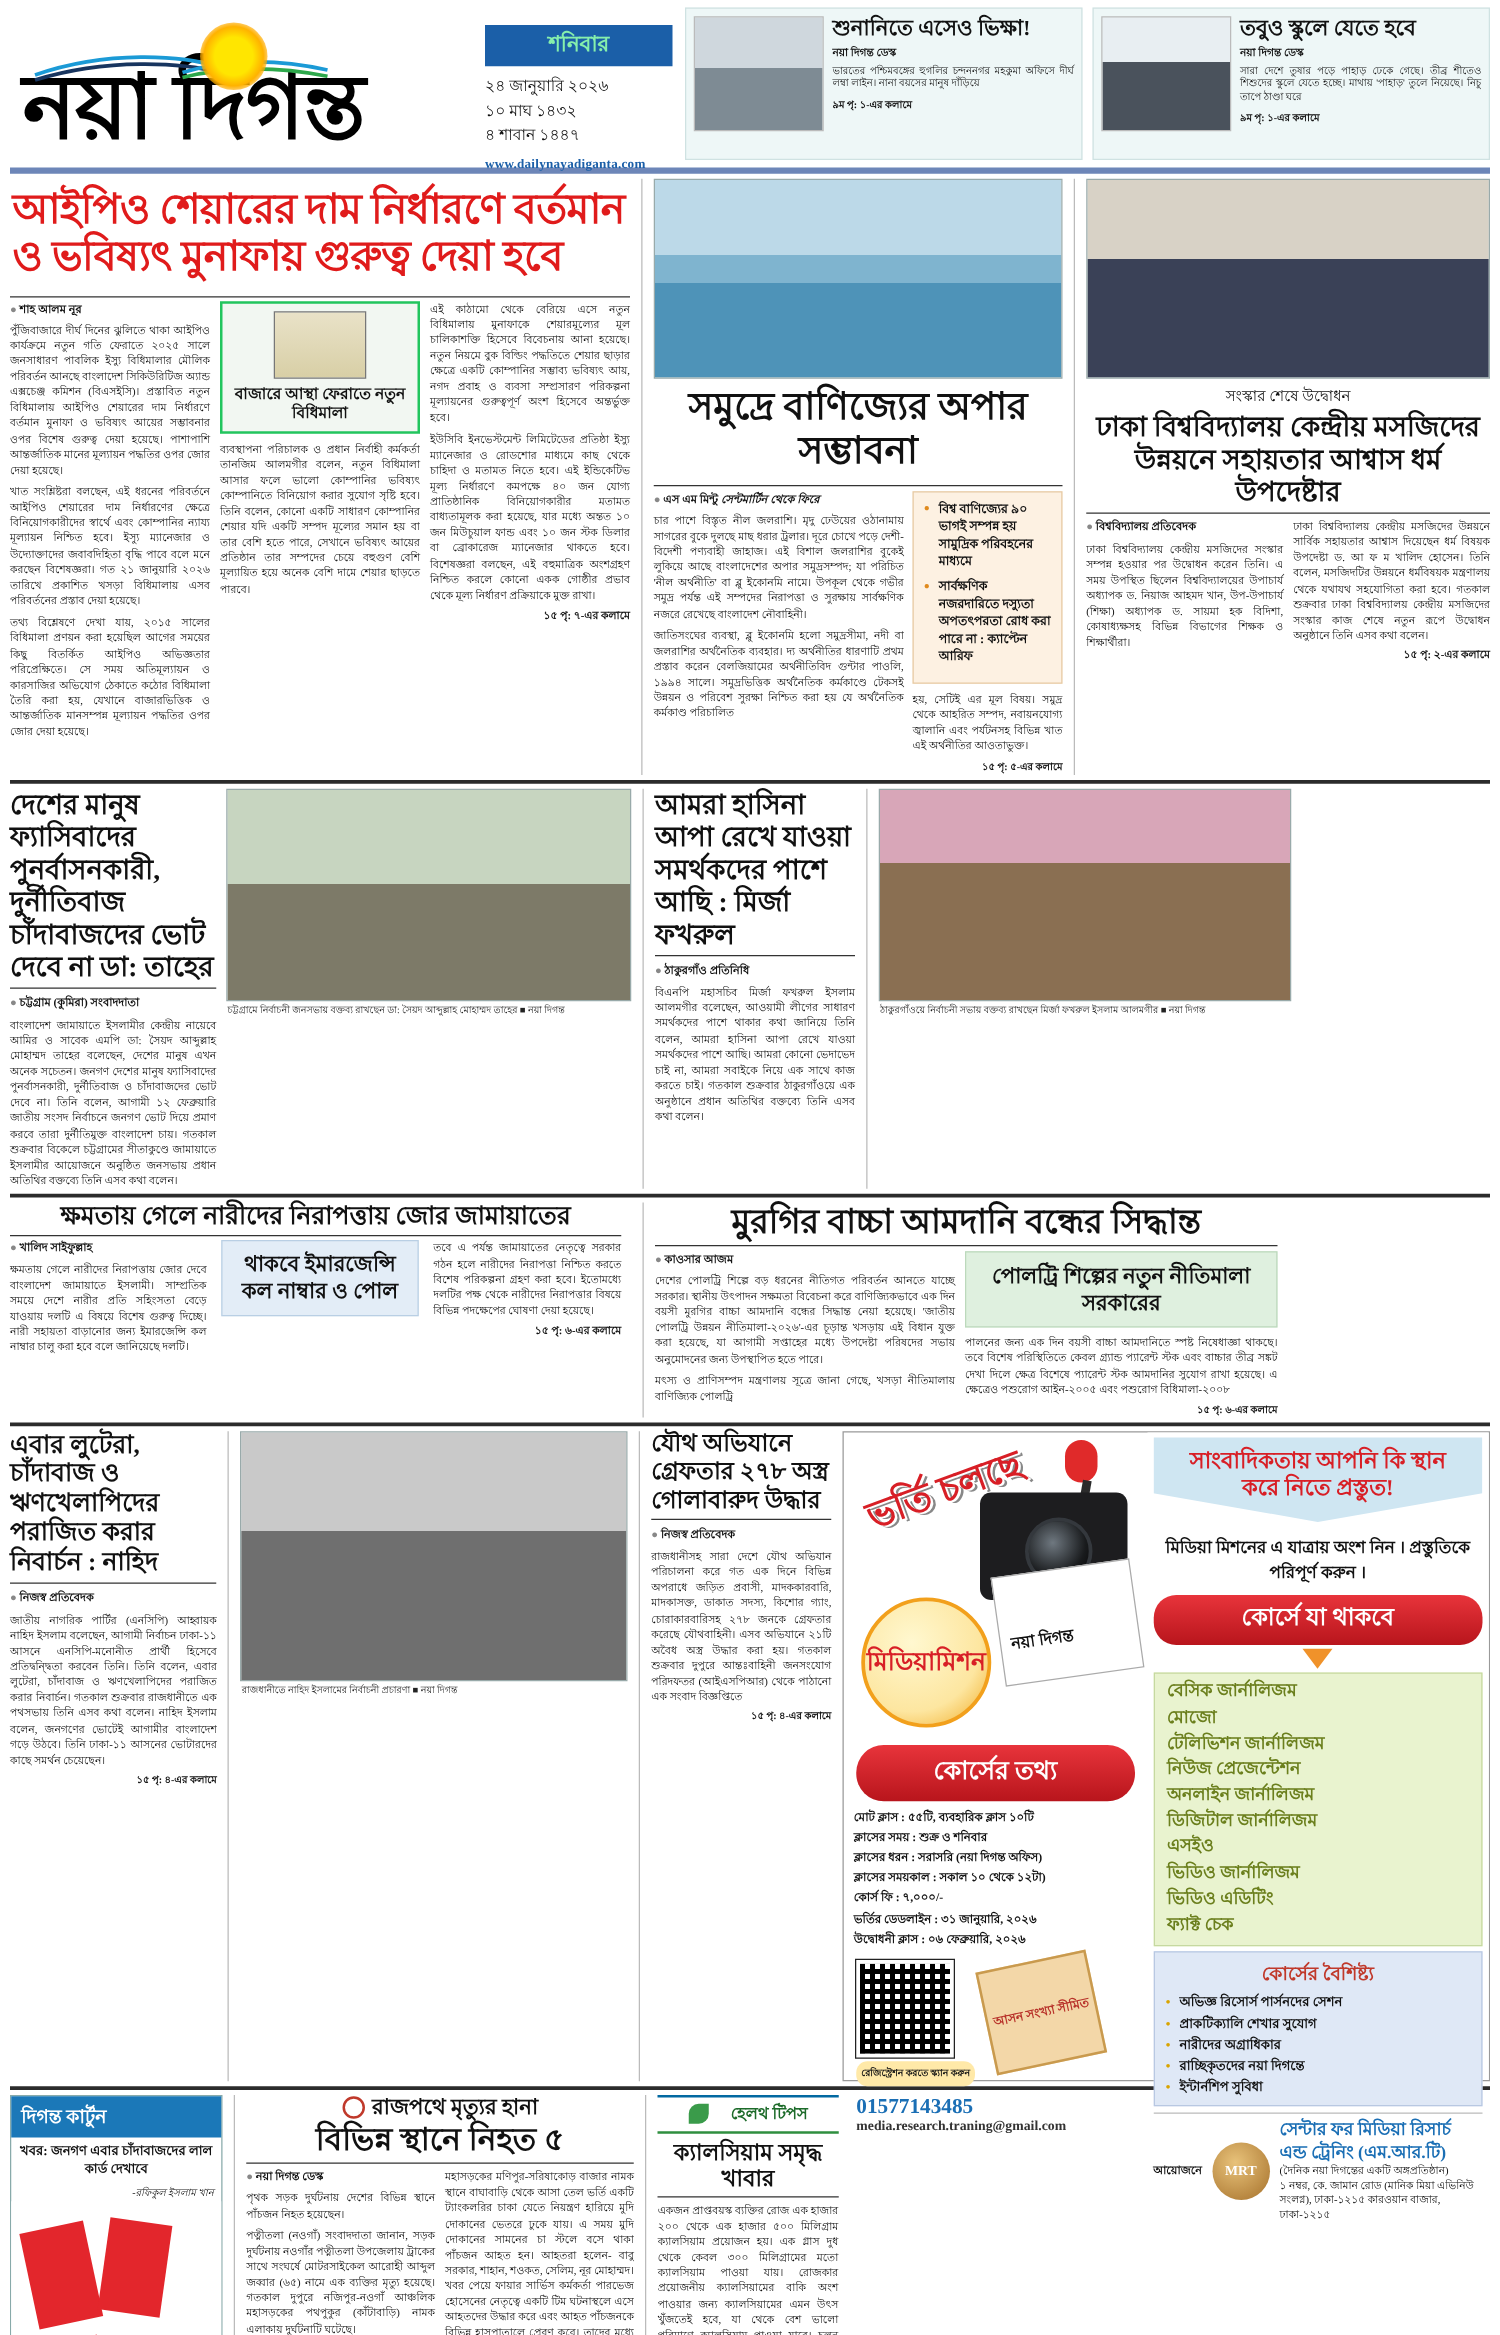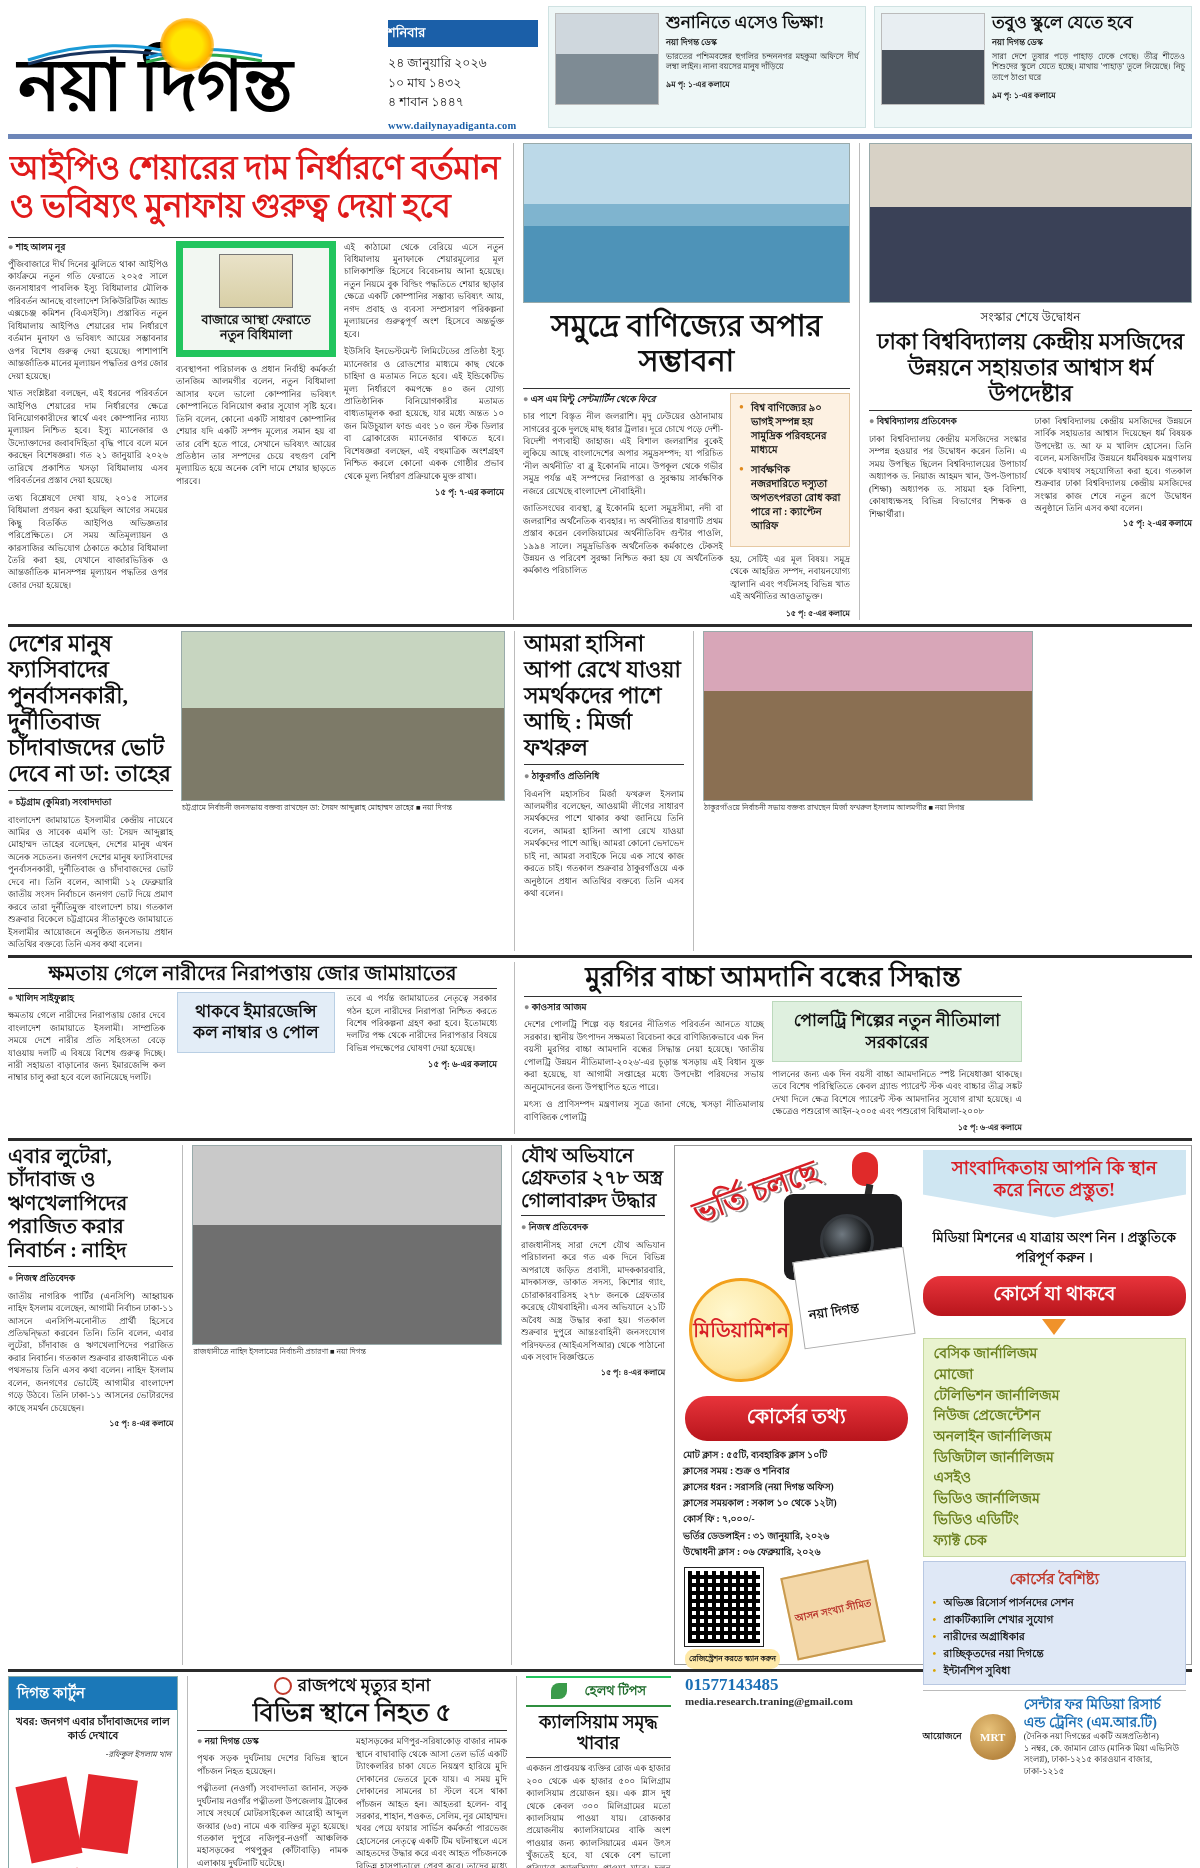--- a/index.html
+++ b/index.html
@@ -26,22 +26,22 @@
     position: absolute; left: 152px; top: 12px;
     width: 54px; height: 54px; border-radius: 50%;
     background: radial-gradient(circle, #ffe600 40%, #ffb200 62%, rgba(255,140,0,0.25) 80%, rgba(255,255,255,0) 100%);
   }
   .logo-swoosh { position: absolute; left: 18px; top: 36px; width: 240px; height: 26px; }
   .datecol {
     width: 150px; padding-top: 14px; text-align: left;
     font-size: 12.5px; line-height: 1.55;
   }
   .day-badge {
-    background: #1b5fa8; color: #ffffff; text-align: left;
-    font-size: 13px; font-weight: bold; padding: 3px 0 4px; margin-bottom: 7px;
+    background: #1b5fa8; color: #86efac; text-align: center;
+    font-size: 17px; font-weight: bold; padding: 3px 0 4px; margin-bottom: 7px;
   }
   .web { font-size: 10.5px; color: #1b5fa8; font-weight: bold; margin-top: 6px; letter-spacing: .2px; }
 
   .top-briefs { flex: 1; display: flex; gap: 8px; padding-left: 10px; }
   .brief {
     flex: 1; display: flex; gap: 7px; background: #eef7f7;
     border: 1px solid #cfe2e2; padding: 6px;
   }
   .brief .ph { width: 104px; flex: none; border: 1px solid #bbb; }
   .brief .btxt { flex: 1; min-width: 0; }
@@ -61,21 +61,21 @@
   
   .lead-head {
     color: #e01b1b; font-weight: bold; font-size: 33px; line-height: 1.16;
     letter-spacing: -.5px; padding: 6px 2px 8px;
   }
   .lead-cols { display: flex; gap: 8px; }
   .tcol { font-size: 8.6px; line-height: 1.45; text-align: justify; hyphens: auto; }
   .byline { font-size: 9px; font-weight: bold; margin-bottom: 4px; }
   .byline .dot { color: #888; }
 
-  .seal-box { border: 7px solid #22c55e; background: #f2f7f2; padding: 6px; margin-bottom: 6px; text-align: center; }
+  .seal-box { border: 2px solid #22c55e; background: #f2f7f2; padding: 6px; margin-bottom: 6px; text-align: center; }
   .seal { width: 74px; height: 54px; margin: 0 auto 5px; border: 1px solid #777; background: linear-gradient(#e9e2c8, #d8cfa6); }
   .seal-cap { font-size: 12.5px; font-weight: bold; line-height: 1.25; }
 
   
   .photo { background: #cdd6dc; border: 1px solid #9aa; display: block; }
   .ph-ship  { background: linear-gradient(#bcd9e8 0 38%, #7fb4cf 38% 52%, #4e93b8 52% 100%); }
   .ph-man   { background: linear-gradient(#d8d2c6 0 40%, #3a4157 40% 100%); }
   .ph-stage { background: linear-gradient(#d8a6b8 0 35%, #8a6f52 35% 100%); }
   .ph-rally { background: linear-gradient(#c9c9c9 0 40%, #6f6f6f 40% 100%); }
   .ph-mic   { background: linear-gradient(#c7d5c0 0 45%, #7d7a68 45% 100%); }
@@ -104,21 +104,21 @@
   
   .cartoon-hd { background: #1b78b8; color: #fff; font-size: 15px; font-weight: bold; padding: 4px 8px; }
   .cartoon-box { border: 1px solid #8aa; }
   .cartoon-txt { font-size: 10.5px; text-align: center; font-weight: bold; line-height: 1.35; padding: 5px 4px; }
   .cartoon-sig { font-size: 8px; text-align: right; padding-right: 6px; font-style: italic; }
   .cartoon-art { height: 232px; position: relative; overflow: hidden; background: #fff; }
 
   
   .hdr-pill {
     display: flex; align-items: center; gap: 18px; justify-content: center;
-    border-top: 2px solid #22c55e; border-bottom: 2px solid #2f8f3f;
+    border-top: 2px solid #0369a1; border-bottom: 2px solid #2f8f3f;
     padding: 3px 0; margin-bottom: 5px;
   }
   .hdr-pill .t { font-size: 13px; font-weight: bold; color: #1d6b2a; }
   .leaf { width: 16px; height: 16px; border-radius: 50% 0; background: #3a9b4a; }
 
   
   .ad { border: 1px solid #999; background: #fff; display: flex; }
   .ad-left { width: 47%; position: relative; padding: 6px; }
   .ad-right { width: 53%; background: #fff; padding: 4px 5px; }
   .ribbon {

